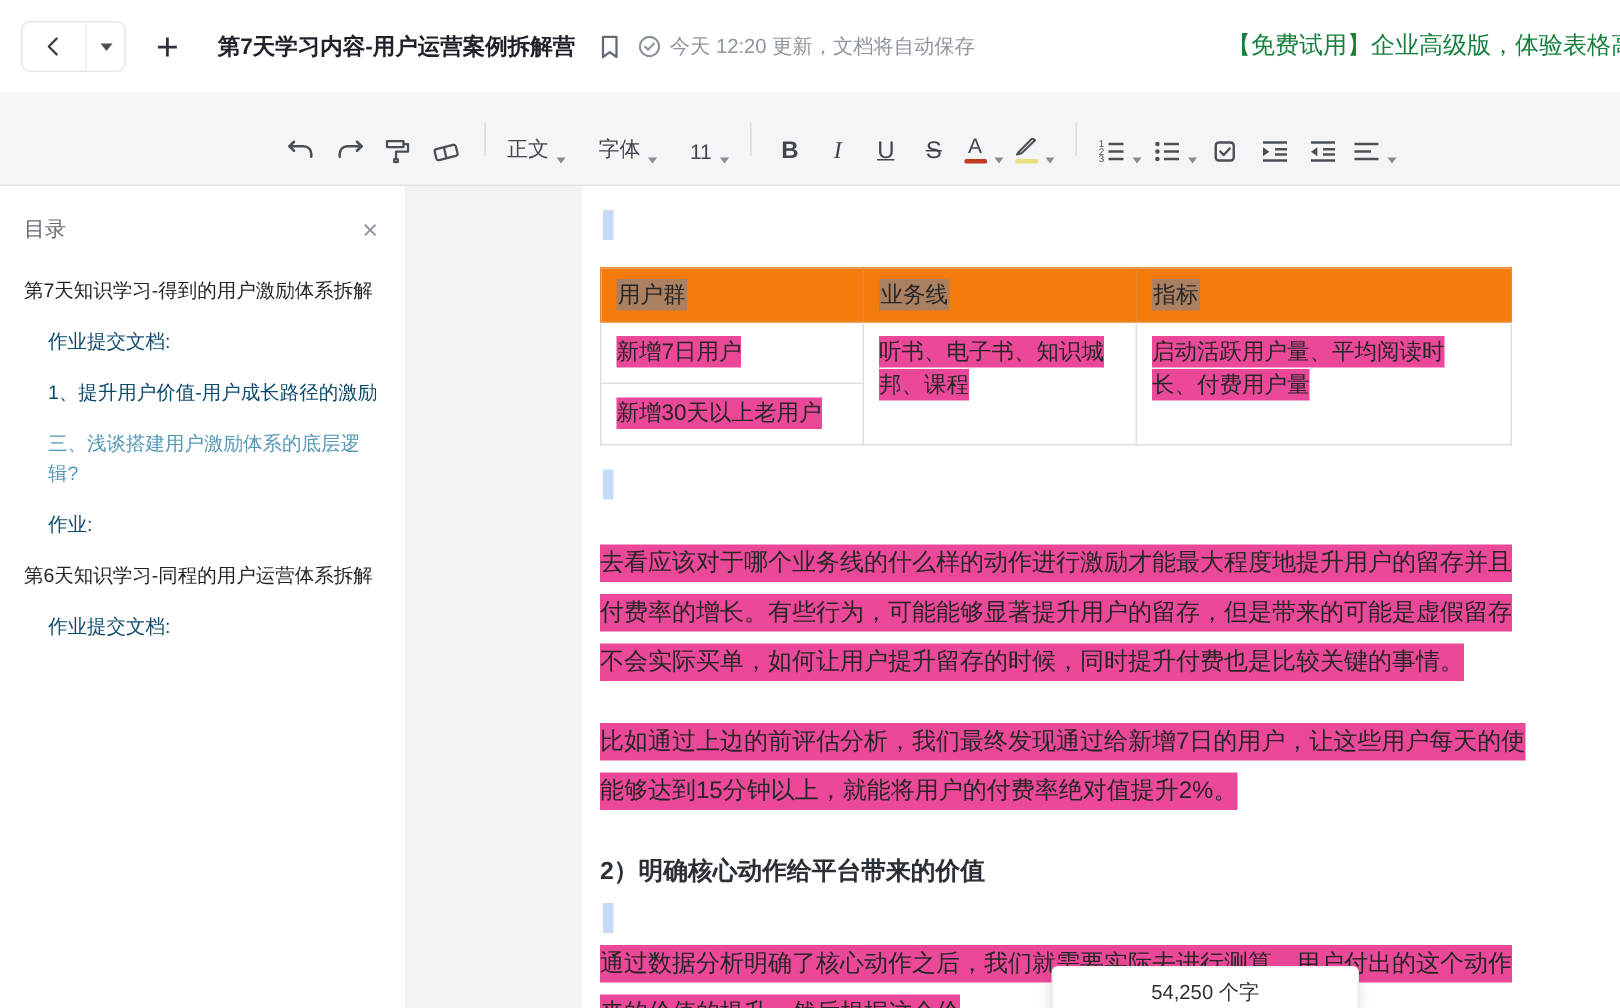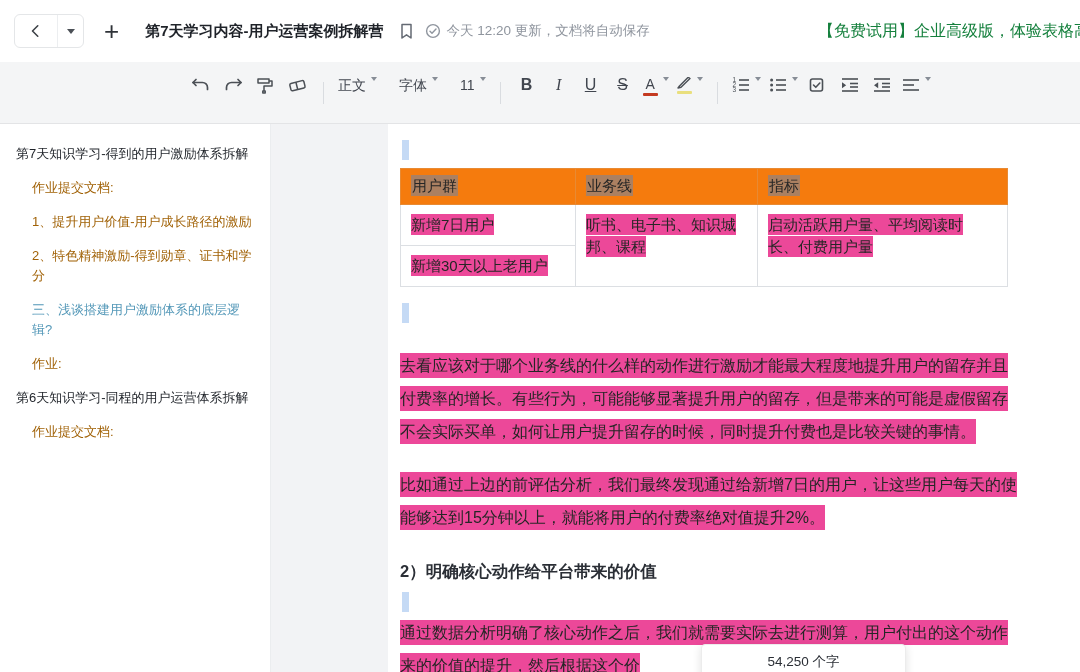--- a/index.html
+++ b/index.html
@@ -29,21 +29,21 @@
   .save-status { display:flex; align-items:center; gap:6px; margin-left:12px;
                  color:#8f959e; font-size:13.5px; white-space:nowrap; }
   .promo { position:absolute; left:818px; top:50%; transform:translateY(-50%);
            color:#15803d; font-size:16px; white-space:nowrap; text-decoration:none;
            cursor:pointer; }
 
   
   .toolbar { height:62px; background:#f4f5f6; border-bottom:1px solid #e3e4e6;
              display:flex; align-items:center; padding-left:185px; }
   .tb { height:32px; min-width:32px; padding:0 4px; border:none; background:transparent;
-        border-radius:4px; display:flex; align-items:flex-start; justify-content:center;
+        border-radius:4px; display:flex; align-items:flex-end; justify-content:center;
         gap:5px; color:#41464f; cursor:pointer; flex:0 0 auto; }
   .tb-label { font-size:14px; color:#41464f; white-space:nowrap; }
   .dd-caret { width:0; height:0; border-left:3.5px solid transparent;
               border-right:3.5px solid transparent; border-top:4.5px solid #878d96; }
   .tb-divider { width:1px; height:22px; background:#d9dce0; margin:0 10px; flex:0 0 auto; }
   .fmt-letter { font-size:16px; line-height:1; }
   .fmt-b { font-weight:700; }
   .fmt-i { font-style:italic; font-family:"Liberation Serif", serif; }
   .fmt-u { text-decoration:underline; }
   .fmt-s { text-decoration:line-through; }
@@ -56,35 +56,35 @@
   .main { display:flex; height:548px; }
 
   
   .sidebar { width:271px; background:#fff; border-right:1px solid #ebedef;
              padding:20px 18px 0 16px; flex:0 0 auto; overflow:hidden; }
   .toc-head { display:flex; justify-content:space-between; align-items:center;
               color:#646a73; font-size:14px; margin-bottom:22px; }
   .toc-close { font-size:18px; color:#8f959e; cursor:pointer; line-height:1; }
   .toc-h { font-size:13px; font-weight:400; color:#1f2329; line-height:20px;
            margin-bottom:14px; cursor:pointer; }
-  .toc-i { font-size:13px; color:#a16207; line-height:20px; padding-left:16px;
+  .toc-i { font-size:13px; color:#0c4a6e; line-height:20px; padding-left:16px;
            margin-bottom:14px; cursor:pointer; }
   .toc-i.active { color:#5498b8; }
 
   
   .content { flex:1 1 auto; background:#f2f3f5; position:relative; overflow:hidden; }
   .page { position:absolute; left:117px; top:0; width:860px; height:548px;
           background:#fff; padding:12px 0 0 12px; }
 
   .sel-mark { width:7px; height:20px; background:#c5daf5; }
   .mk1 { margin:4px 0 0 2px; }
   .mk2 { margin:16px 0 0 2px; }
   .mk3 { margin:8px 0 0 2px; }
 
-  .doc-table { border-collapse:collapse; margin-top:8px; table-layout:fixed; }
+  .doc-table { border-collapse:collapse; margin-top:18px; table-layout:fixed; }
   .doc-table col.c1 { width:175px; } .doc-table col.c2 { width:182px; }
   .doc-table col.c3 { width:250px; }
   .doc-table th { background:#f57b0d; font-weight:400; text-align:left;
                   padding:7px 10px; font-size:15px; border:1px solid #e88a33;
                   height:36px; }
   .doc-table td { border:1px solid #dcdfe3; padding:9px 10px; font-size:15px;
                   line-height:22px; vertical-align:top; height:40px; }
   .hsel { background:rgba(110,133,167,.55); padding:2px 1px; }
   .sel  { background:#ec4899; padding:2px 0; }
 
@@ -277,24 +277,27 @@
           <line x1="1" y1="13" x2="17" y2="13"></line>
         </g>
       </svg>
     <span class="dd-caret"></span>
   </button>
 </div>
 
 <div class="main">
 
   <aside class="sidebar">
+    <div class="toc-head">
+      <span>目录</span>
+      <span class="toc-close">×</span>
+    </div>
     <div class="toc-h">第7天知识学习-得到的用户激励体系拆解</div>
     <div class="toc-i">作业提交文档:</div>
     <div class="toc-i">1、提升用户价值-用户成长路径的激励</div>
-    <div class="toc-i">2、特色精神激励-得到勋章、证书和学分</div>
     <div class="toc-i active">三、浅谈搭建用户激励体系的底层逻辑?</div>
     <div class="toc-i">作业:</div>
     <div class="toc-h">第6天知识学习-同程的用户运营体系拆解</div>
     <div class="toc-i">作业提交文档:</div>
   </aside>
 
   <div class="content">
     <div class="page">
 
       <div class="sel-mark mk1"></div>

